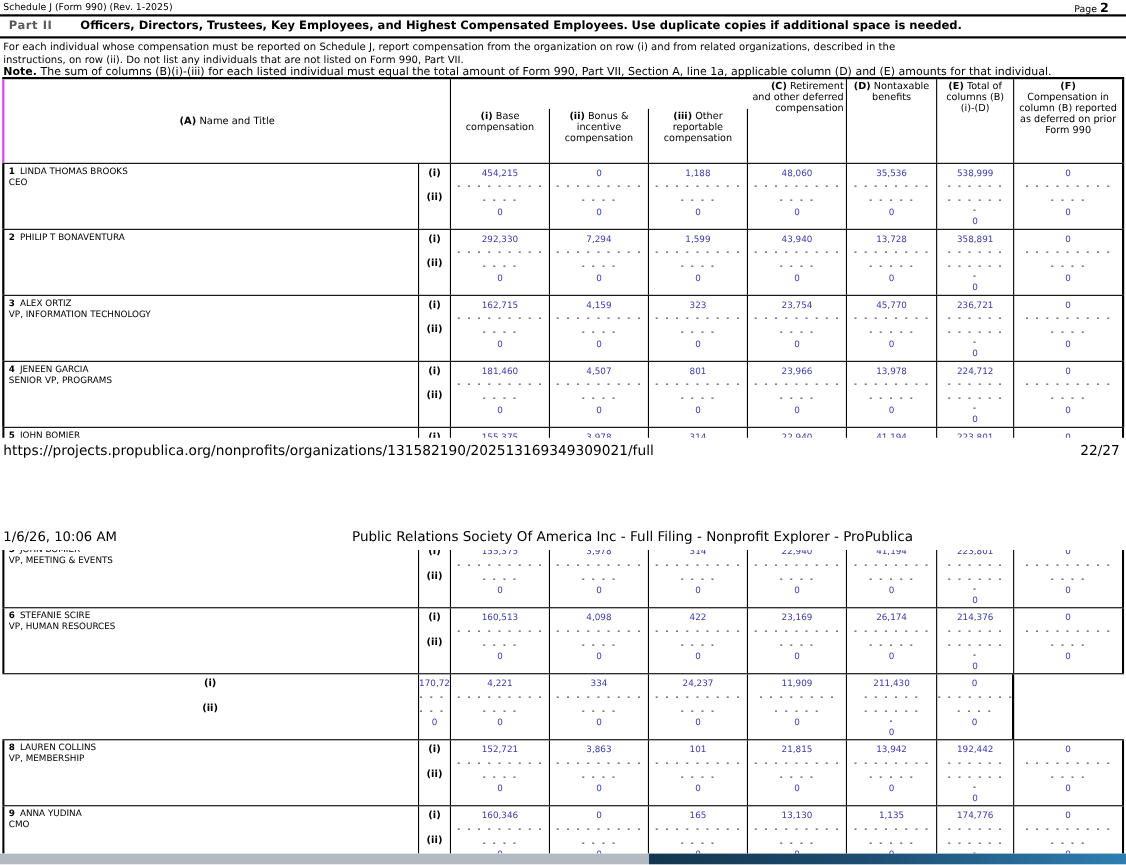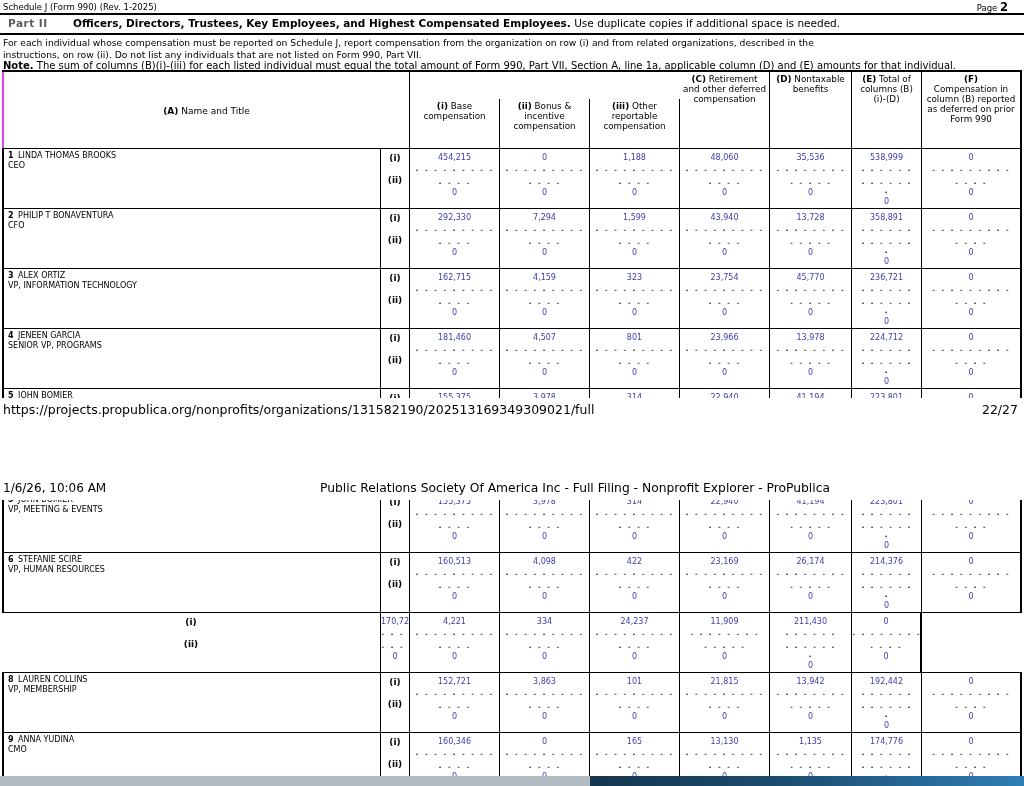--- a/index.html
+++ b/index.html
@@ -10,38 +10,38 @@
 
   
   #hdr-left  { top:2px; left:3px; font-size:8.5px; }
   #hdr-right { top:0px; right:16px; font-size:8.5px; }
   #hdr-right b { font-size:11.5px; }
   #topline   { top:13px; left:0; width:1024px; height:2px; background:#000; }
 
   #partbar { top:17px; left:8px; right:6px; font-size:10.5px; white-space:nowrap; }
   #part-label { font-weight:bold; color:#5a5a5a; margin-right:22px; letter-spacing:.5px; }
   #part-title { font-weight:bold; }
-  #part-note  { font-weight:normal; }
+  #part-note  { font-weight:bold; }
   #partline  { top:33px; left:0; width:1024px; height:1.5px; background:#000; }
 
   #instr { top:37px; left:3px; width:1018px; font-size:9.2px; line-height:11.5px; }
   #note-line { top:60px; left:3px; width:1018px; font-size:10px; }
 
   
   .grid { display:grid; grid-template-columns:379px 29px 90px 90px 90px 90px 82px 70px 100px; }
   #p1-table { top:70px; left:2px; width:1020px; border-top:2.5px solid #000; }
 
   .thead { grid-template-rows:27px 49px; border-bottom:1.5px solid #000; font-size:8.8px; }
   .hcell { border-right:1px solid #000; text-align:center; padding:2px 2px 0 2px; line-height:10px; }
   .ha  { grid-column:1/3; grid-row:1/3; display:flex; align-items:center; justify-content:center;
          border-left:2px solid #d946ef; font-size:9px; }
   .hb  { grid-column:3/6; grid-row:1; border-bottom:1px solid #000;
          display:flex; align-items:center; justify-content:center; flex-wrap:wrap; padding:0 14px; }
   .hsub{ grid-row:2; }
-  .hc  { grid-column:6; grid-row:1/3; }
+  .hc  { grid-column:6; grid-row:1/3;text-align:right; }
   .hd  { grid-column:7; grid-row:1/3; }
   .he  { grid-column:8; grid-row:1/3; }
   .hf  { grid-column:9; grid-row:1/3; border-right:2px solid #000; }
   .hf b { display:block; }
 
   .trow { border-bottom:1.5px solid #000; height:60px; }
   .cell { border-right:1px solid #000; overflow:hidden; }
   .cell:last-child { border-right:2px solid #000; }
 
   .acell { border-left:2px solid #000; padding:2px 0 0 4px; font-size:8px; line-height:10px; }
@@ -184,21 +184,20 @@
         <div class="cell vcell">
           <div class="vnum vnum1">0</div>
           <div class="dash dash1">- - - - - - - - -</div>
           <div class="dash dash2">- - - -</div>
           <div class="vnum vnum2">0</div>
         </div>
       </div>
       <div class="grid trow">
         <div class="cell acell">
           <div class="nline"><b>2</b><span> PHILIP T BONAVENTURA</span></div>
-          <div class="ttl">CFO</div>
         </div>
         <div class="cell mcell">
           <div class="mi">(i)</div>
           <div class="mii">(ii)</div>
         </div>
         <div class="cell vcell">
           <div class="vnum vnum1">292,330</div>
           <div class="dash dash1">- - - - - - - - -</div>
           <div class="dash dash2">- - - -</div>
           <div class="vnum vnum2">0</div>

